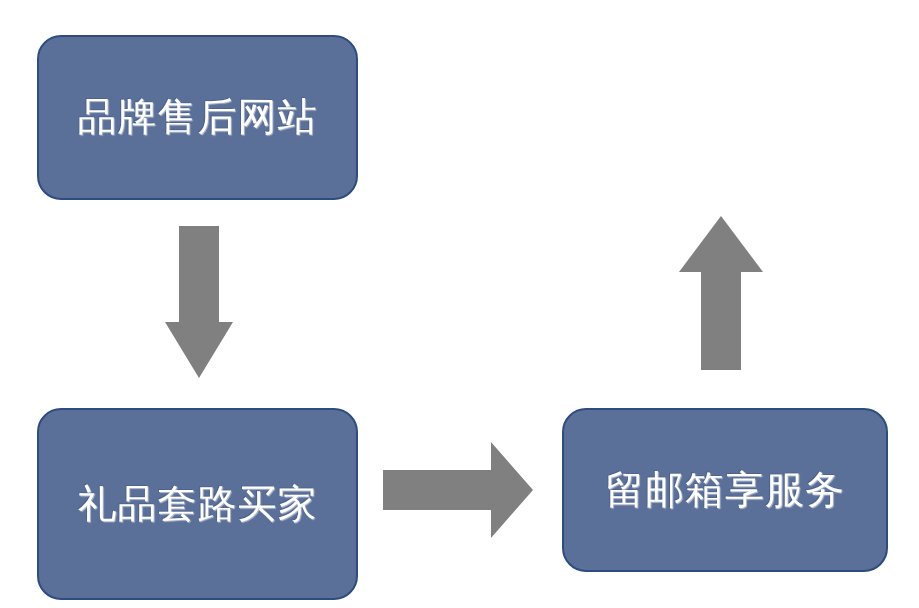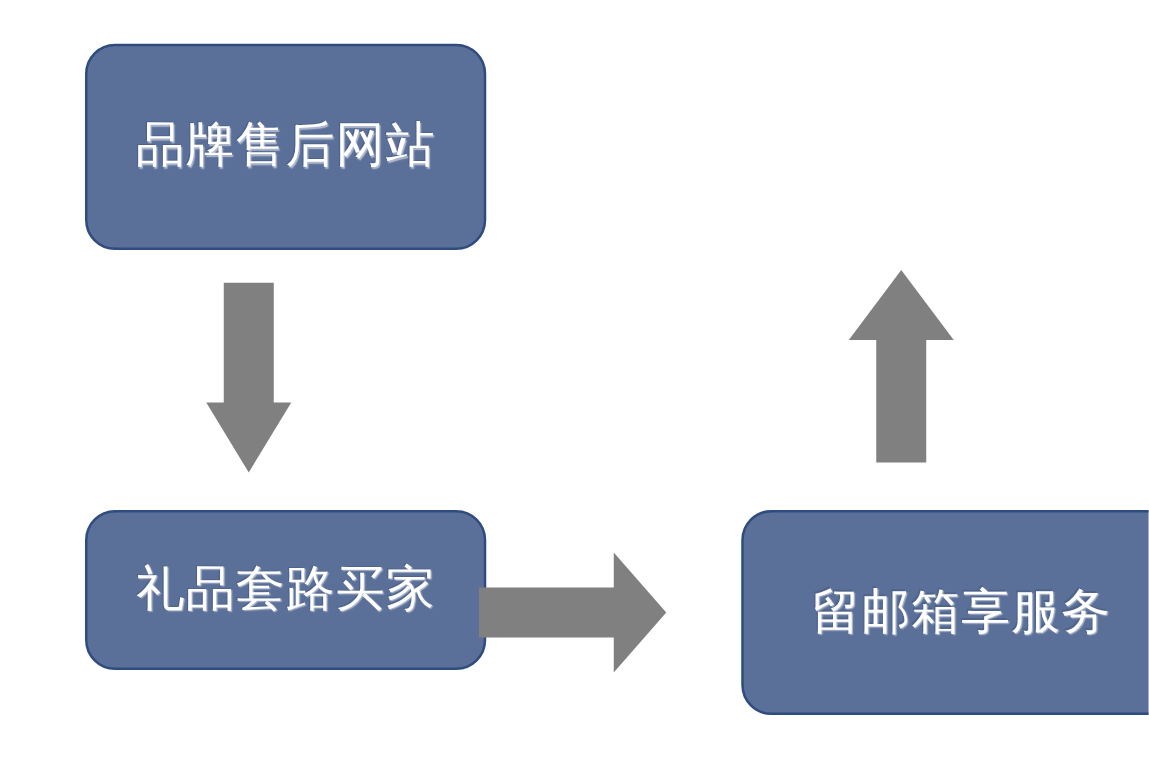--- a/index.html
+++ b/index.html
@@ -18,37 +18,36 @@
   .node {
     position: absolute;
     box-sizing: border-box;
     background: #5b7099;
     border: 2px solid #2e4c7e;
     border-radius: 24px;
     display: flex;
     align-items: center;
     justify-content: center;
     color: #ffffff;
-    margin-left: 31px;
   }
   .node-label {
     font-family: "Liberation Serif", "DejaVu Serif", serif;
     font-size: 39px;
     line-height: 1.1;
     letter-spacing: 1px;
     color: #ffffff;
     text-shadow: 1px 1px 1px rgba(255,255,255,0.55), -1px -1px 0px rgba(40,60,100,0.25);
     white-space: nowrap;
     user-select: none;
   }
   
   #node-brand-site      { left: 37px;  top: 35px;  width: 321px; height: 165px; }
   #node-guide-review    { left: 554px; top: 35px;  width: 334px; height: 165px; }
-  #node-gift-tactic     { left: 37px;  top: 408px; width: 321px; height: 128px; }
-  #node-email-service   { left: 562px; top: 408px; width: 352px; height: 164px; }
+  #node-gift-tactic     { left: 37px;  top: 408px; width: 321px; height: 192px; }
+  #node-email-service   { left: 562px; top: 408px; width: 326px; height: 164px; }
 
   .arrow {
     position: absolute;
     display: block;
   }
   #arrow-down  { left: 160px; top: 226px; width: 78px;  height: 154px; }
   #arrow-right { left: 383px; top: 438px; width: 152px; height: 104px; }
   #arrow-up    { left: 678px; top: 214px; width: 86px;  height: 158px; }
 </style>
 </head>

